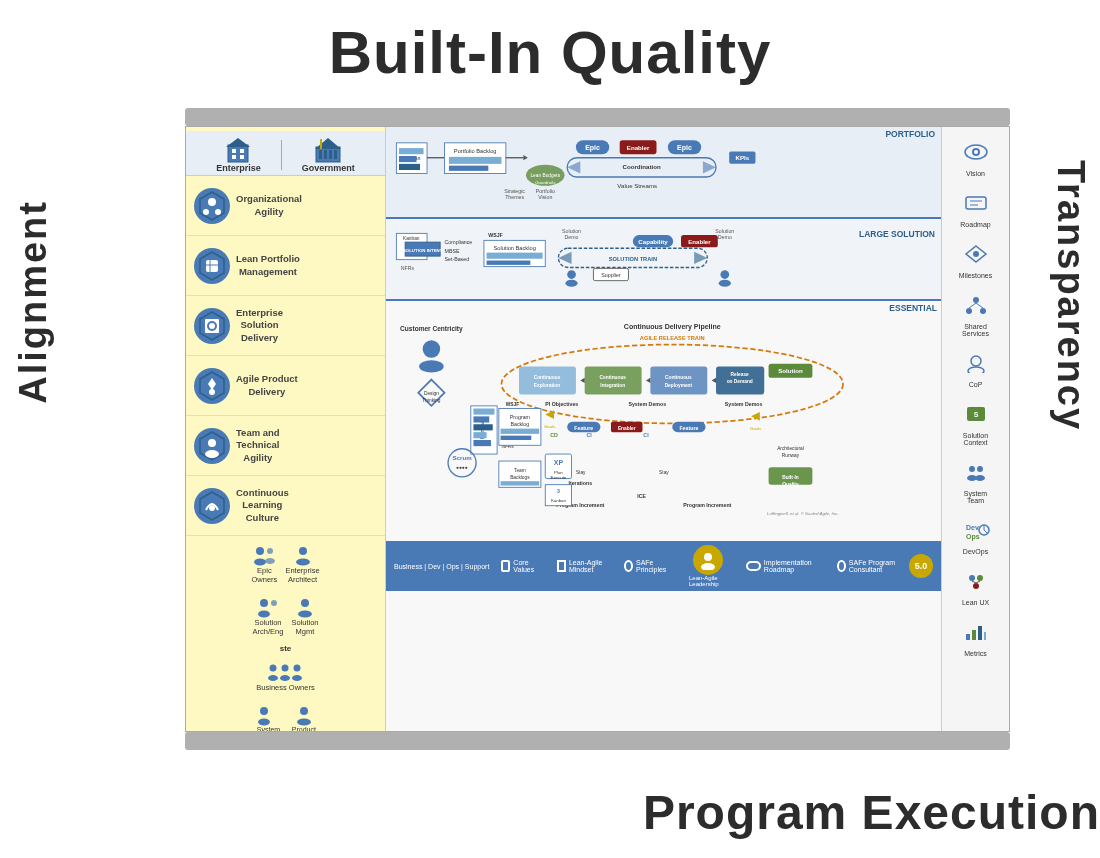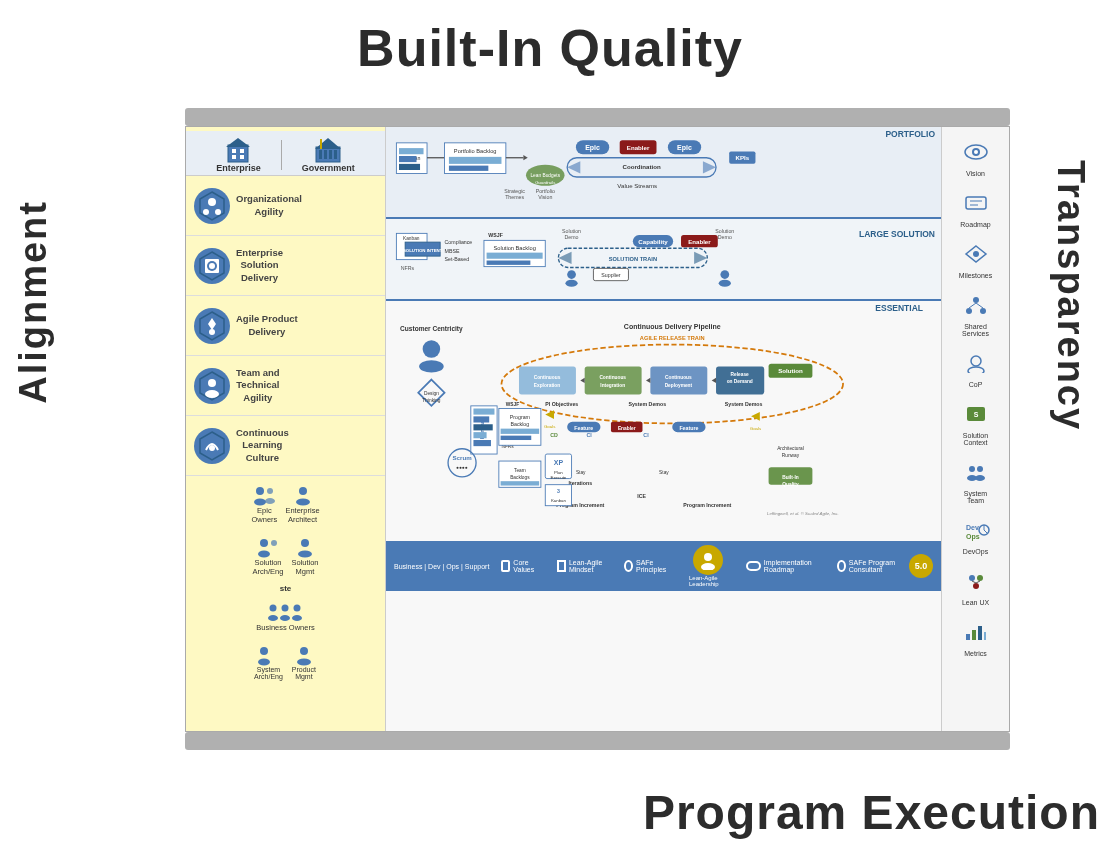--- a/index.html
+++ b/index.html
@@ -8,21 +8,21 @@
       height: 858px;
       background: #ffffff;
       font-family: Arial, sans-serif;
       overflow: hidden;
       position: relative;
     }
 
     
     .top-title {
       text-align: center;
-      font-size: 52px;
+      font-size: 60px;
       font-weight: bold;
       color: #2c2c2c;
       padding-top: 18px;
       letter-spacing: 1px;
     }
 
     
     .bottom-title {
       text-align: right;
       font-size: 48px;
@@ -256,20 +256,31 @@
         <svg width="32" height="32" viewBox="0 0 32 32">
           <polygon points="16,2 28,9 28,23 16,30 4,23 4,9" fill="#4a7ab5" stroke="#2c5f8a" stroke-width="1.5"></polygon>
           <circle cx="16" cy="12" r="4" fill="white"></circle>
           <circle cx="10" cy="22" r="3" fill="white"></circle>
           <circle cx="22" cy="22" r="3" fill="white"></circle>
         </svg>
       </div>
       <div class="competency-label">Organizational<br>Agility</div>
     </div>
 
+    <div class="competency-item">
+      <div class="competency-icon">
+        <svg width="32" height="32" viewBox="0 0 32 32">
+          <polygon points="16,2 28,9 28,23 16,30 4,23 4,9" fill="#4a7ab5" stroke="#2c5f8a" stroke-width="1.5"></polygon>
+          <rect x="10" y="10" width="12" height="12" fill="white" rx="2"></rect>
+          <line x1="14" y1="10" x2="14" y2="22" stroke="#4a7ab5" stroke-width="1"></line>
+          <line x1="10" y1="15" x2="22" y2="15" stroke="#4a7ab5" stroke-width="1"></line>
+        </svg>
+      </div>
+      <div class="competency-label">Lean Portfolio<br>Management</div>
+    </div>
 
     <div class="competency-item">
       <div class="competency-icon">
         <svg width="32" height="32" viewBox="0 0 32 32">
           <polygon points="16,2 28,9 28,23 16,30 4,23 4,9" fill="#4a7ab5" stroke="#2c5f8a" stroke-width="1.5"></polygon>
           <rect x="9" y="9" width="14" height="14" fill="white" rx="1"></rect>
           <circle cx="16" cy="16" r="5" fill="#4a7ab5"></circle>
           <circle cx="16" cy="16" r="3" fill="white"></circle>
         </svg>
       </div>
@@ -482,21 +493,21 @@
         <text x="380" y="15" text-anchor="middle" font-size="6" fill="#555">Demo</text>
 
         <circle cx="205" cy="55" r="5" fill="#4a7ab5"></circle>
         <ellipse cx="205" cy="65" rx="7" ry="4" fill="#4a7ab5"></ellipse>
         <circle cx="380" cy="55" r="5" fill="#4a7ab5"></circle>
         <ellipse cx="380" cy="65" rx="7" ry="4" fill="#4a7ab5"></ellipse>
       </svg>
     </div>
 
     <div style="position:relative;background:#f8f8f8;padding:3px 6px;flex:1;">
-      <span style="position:absolute;right:18px;top:2px;font-size:8.5px;font-weight:bold;color:#2c5f8a;">ESSENTIAL</span>
+      <span style="position:absolute;right:4px;top:2px;font-size:8.5px;font-weight:bold;color:#2c5f8a;">ESSENTIAL</span>
       <svg width="100%" height="230" viewBox="0 0 620 230">
 
         <text x="45" y="15" text-anchor="middle" font-size="7.5" fill="#333" font-weight="bold">Customer Centricity</text>
 
         <circle cx="45" cy="35" r="10" fill="#4a7ab5"></circle>
         <ellipse cx="45" cy="55" rx="14" ry="7" fill="#4a7ab5"></ellipse>
 
         <polygon points="45,70 60,85 45,100 30,85" fill="none" stroke="#4a7ab5" stroke-width="2"></polygon>
         <text x="45" y="88" text-anchor="middle" font-size="5.5" fill="#333">Design</text>
         <text x="45" y="96" text-anchor="middle" font-size="5.5" fill="#333">Thinking</text>

